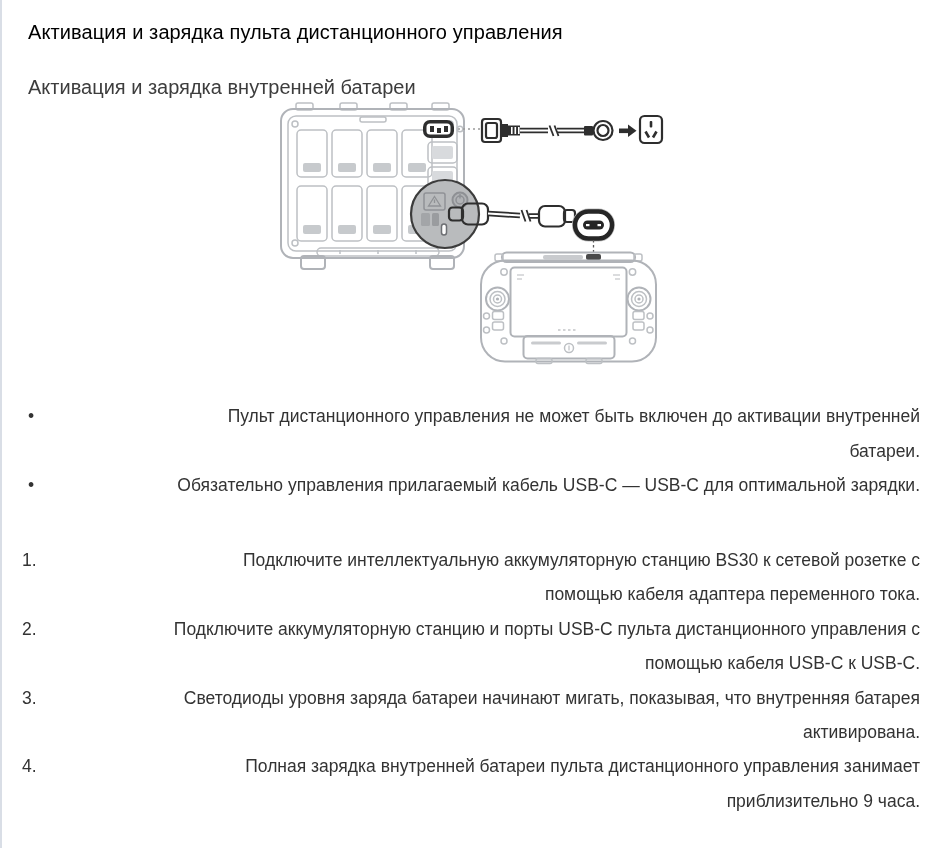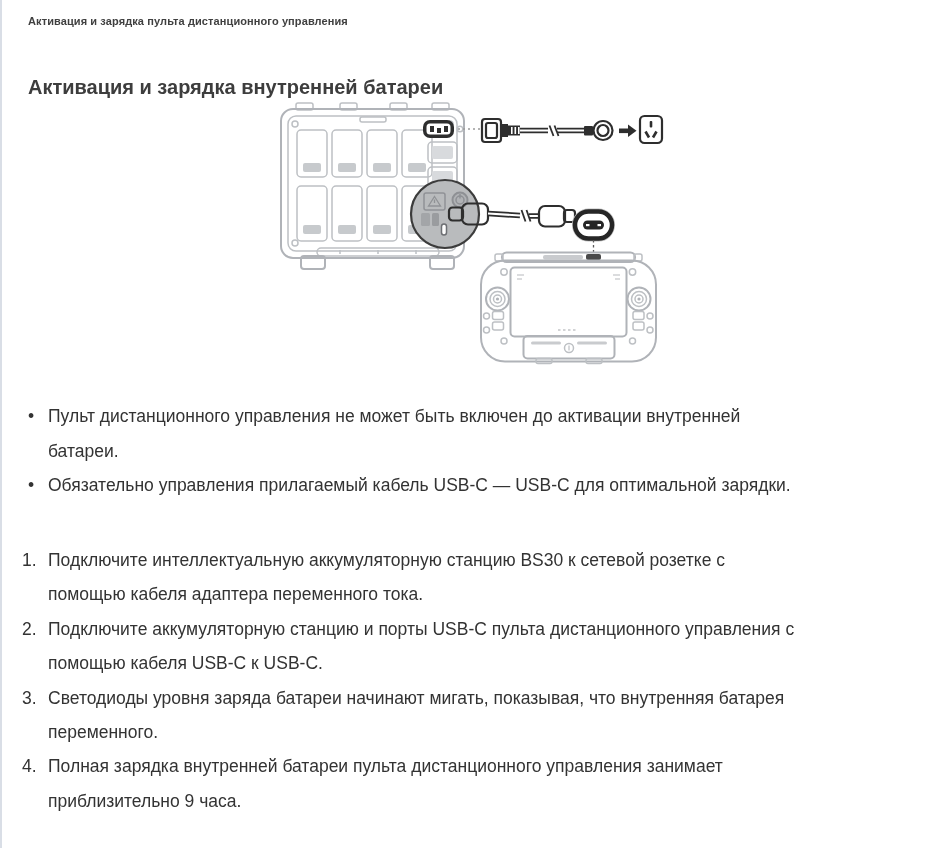--- a/index.html
+++ b/index.html
@@ -10,43 +10,43 @@
     color:#333333;
     position:relative;
     overflow:hidden;
   }
   .left-edge{
     position:absolute;left:0;top:0;width:2px;height:848px;
     background:#d9dee6;
   }
   .doc-title{
     position:absolute;left:28px;top:8px;
-    font-size:11px;font-weight:700;color:#404040;
+    font-size:20px;font-weight:400;color:#000000;
     letter-spacing:.1px;
   }
   .section-heading{
     position:absolute;left:28px;top:59px;
-    font-size:20px;font-weight:700;color:#3d3d3d;
+    font-size:20px;font-weight:400;color:#3d3d3d;
   }
   .figure{
     position:absolute;left:0;top:92px;
   }
   .notes{
     position:absolute;left:28px;top:399px;width:892px;
     font-size:17.5px;line-height:34.5px;color:#333333;
   }
   .steps{
     position:absolute;left:20px;top:543px;width:900px;
     font-size:17.5px;line-height:34.4px;color:#333333;
   }
   .note-item{display:grid;grid-template-columns:20px 1fr;}
   .step-item{display:grid;grid-template-columns:24px 1fr;column-gap:4px;}
   .marker{color:#333333;}
   .step-item .marker{text-align:left;padding-left:2px;}
-  .item-text{white-space:pre-line;}
+  .item-text{white-space:pre-line;text-align:right;}
   
   .lt{stroke:#b0b3b8;fill:none;stroke-width:2;}
   .lt1{stroke:#bdc0c4;fill:none;stroke-width:1.5;}
   .dk{stroke:#2e2e2e;fill:none;stroke-width:2.2;}
 </style>
 </head>
 <body>
 
 <div class="left-edge"></div>
 
@@ -262,20 +262,20 @@
 помощью кабеля адаптера переменного тока.</span>
   </div>
   <div class="step-item">
     <span class="marker">2.</span>
     <span class="item-text">Подключите аккумуляторную станцию и порты USB-C пульта дистанционного управления с
 помощью кабеля USB-C к USB-C.</span>
   </div>
   <div class="step-item">
     <span class="marker">3.</span>
     <span class="item-text">Светодиоды уровня заряда батареи начинают мигать, показывая, что внутренняя батарея
-переменного.</span>
+активирована.</span>
   </div>
   <div class="step-item">
     <span class="marker">4.</span>
     <span class="item-text">Полная зарядка внутренней батареи пульта дистанционного управления занимает
 приблизительно 9 часа.</span>
   </div>
 </div>
 
 </body></html>

